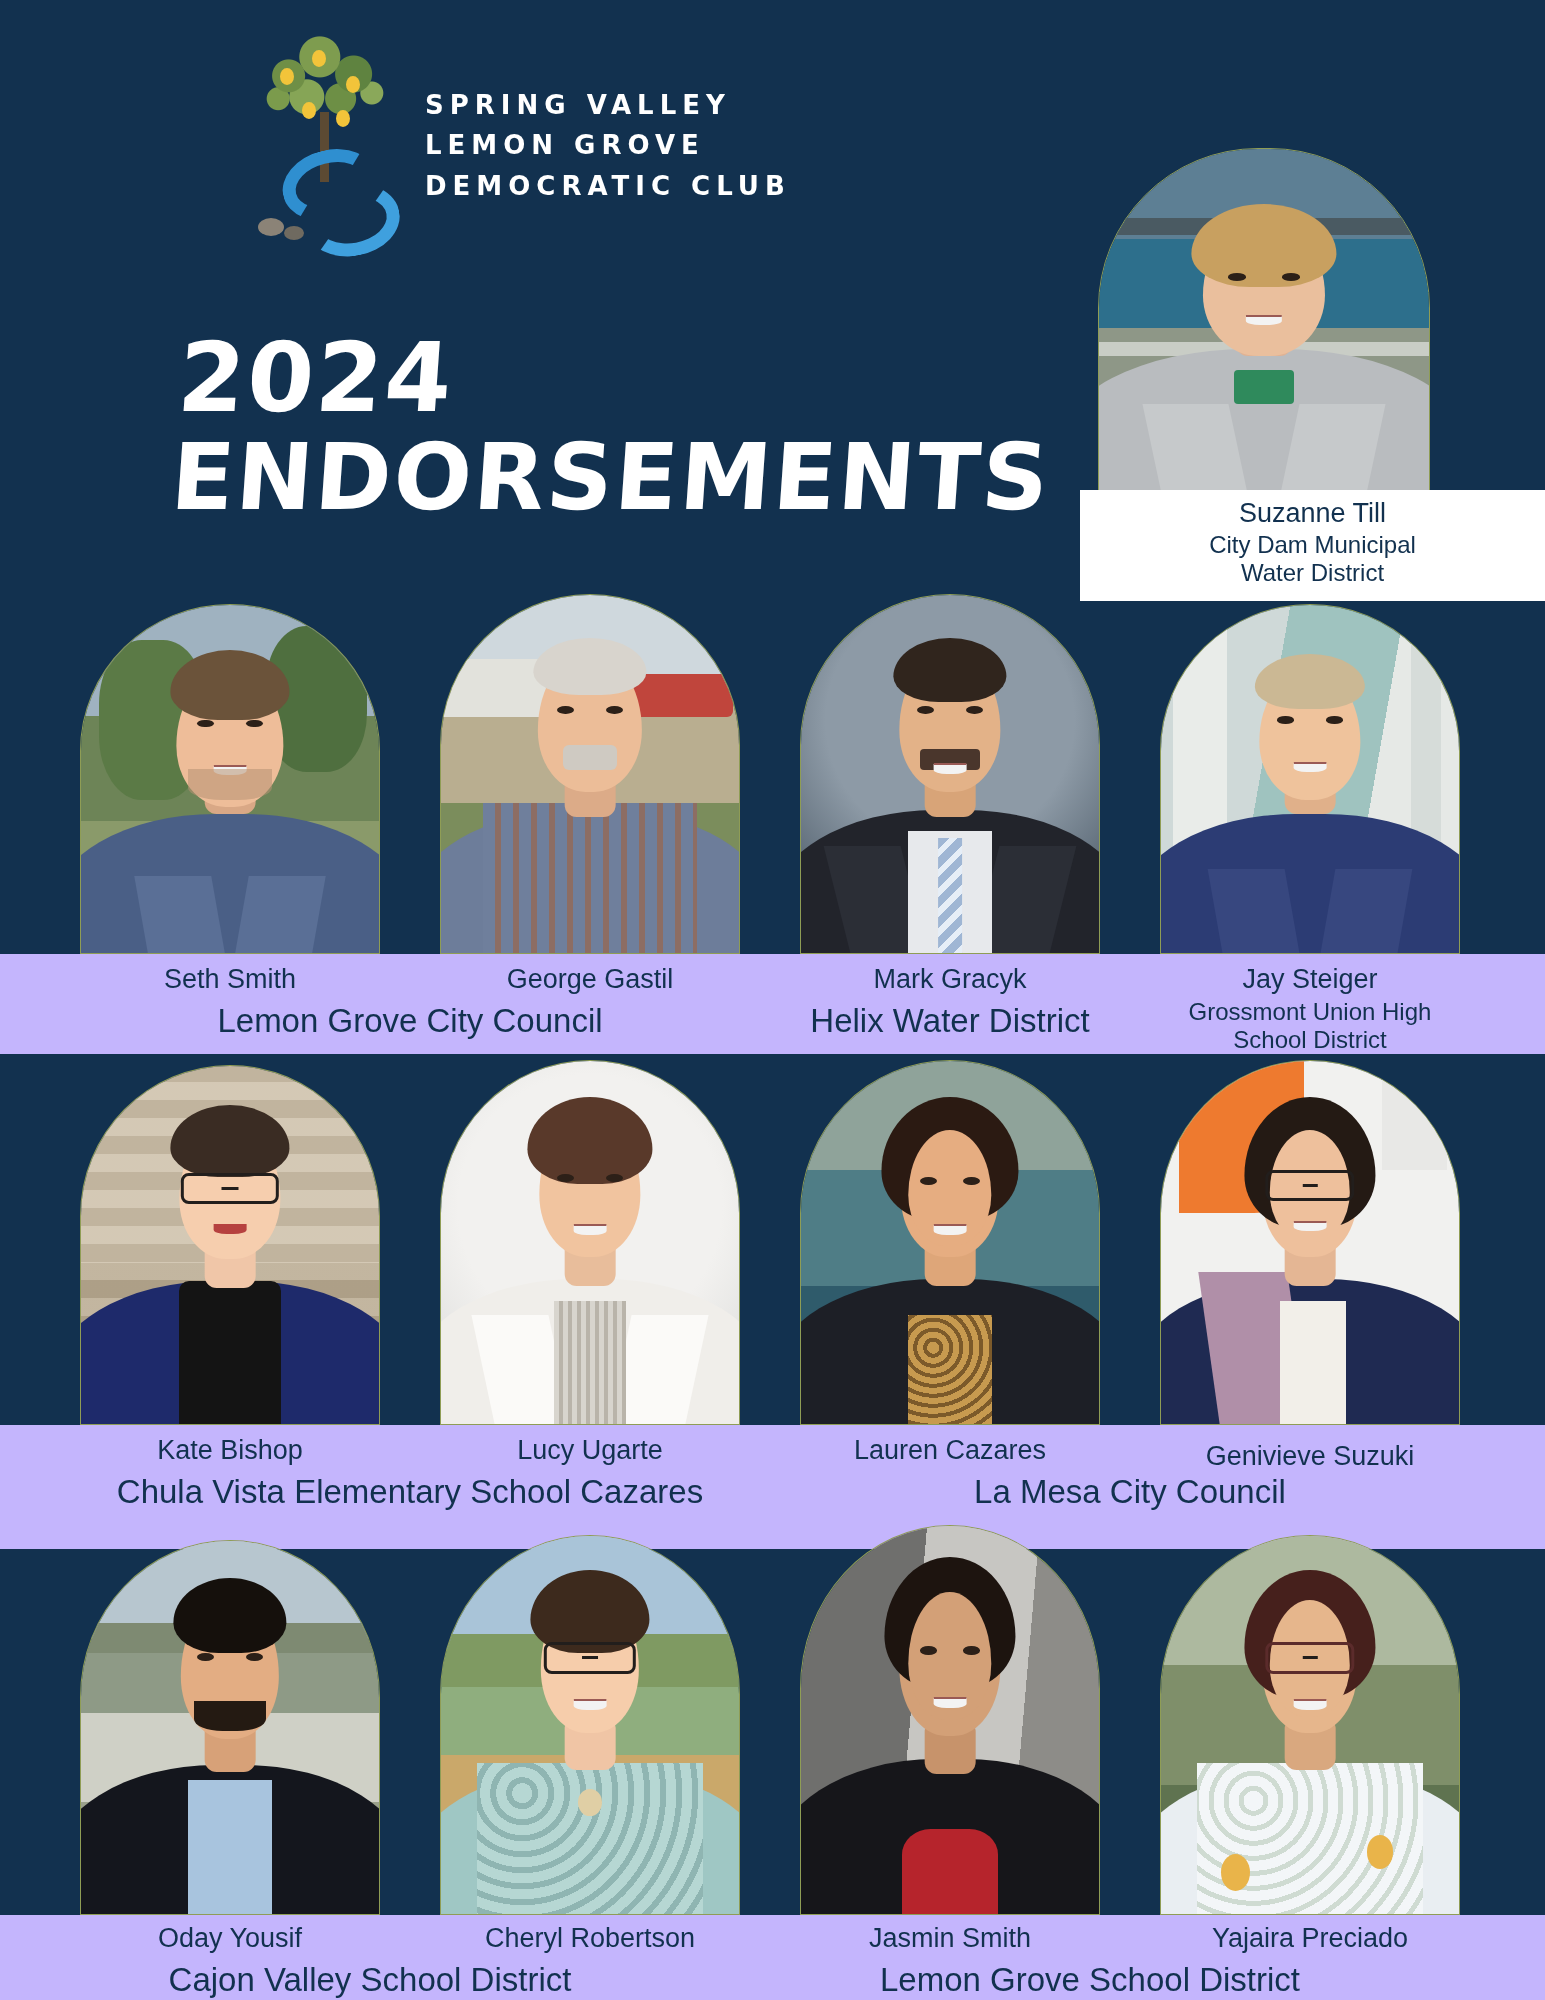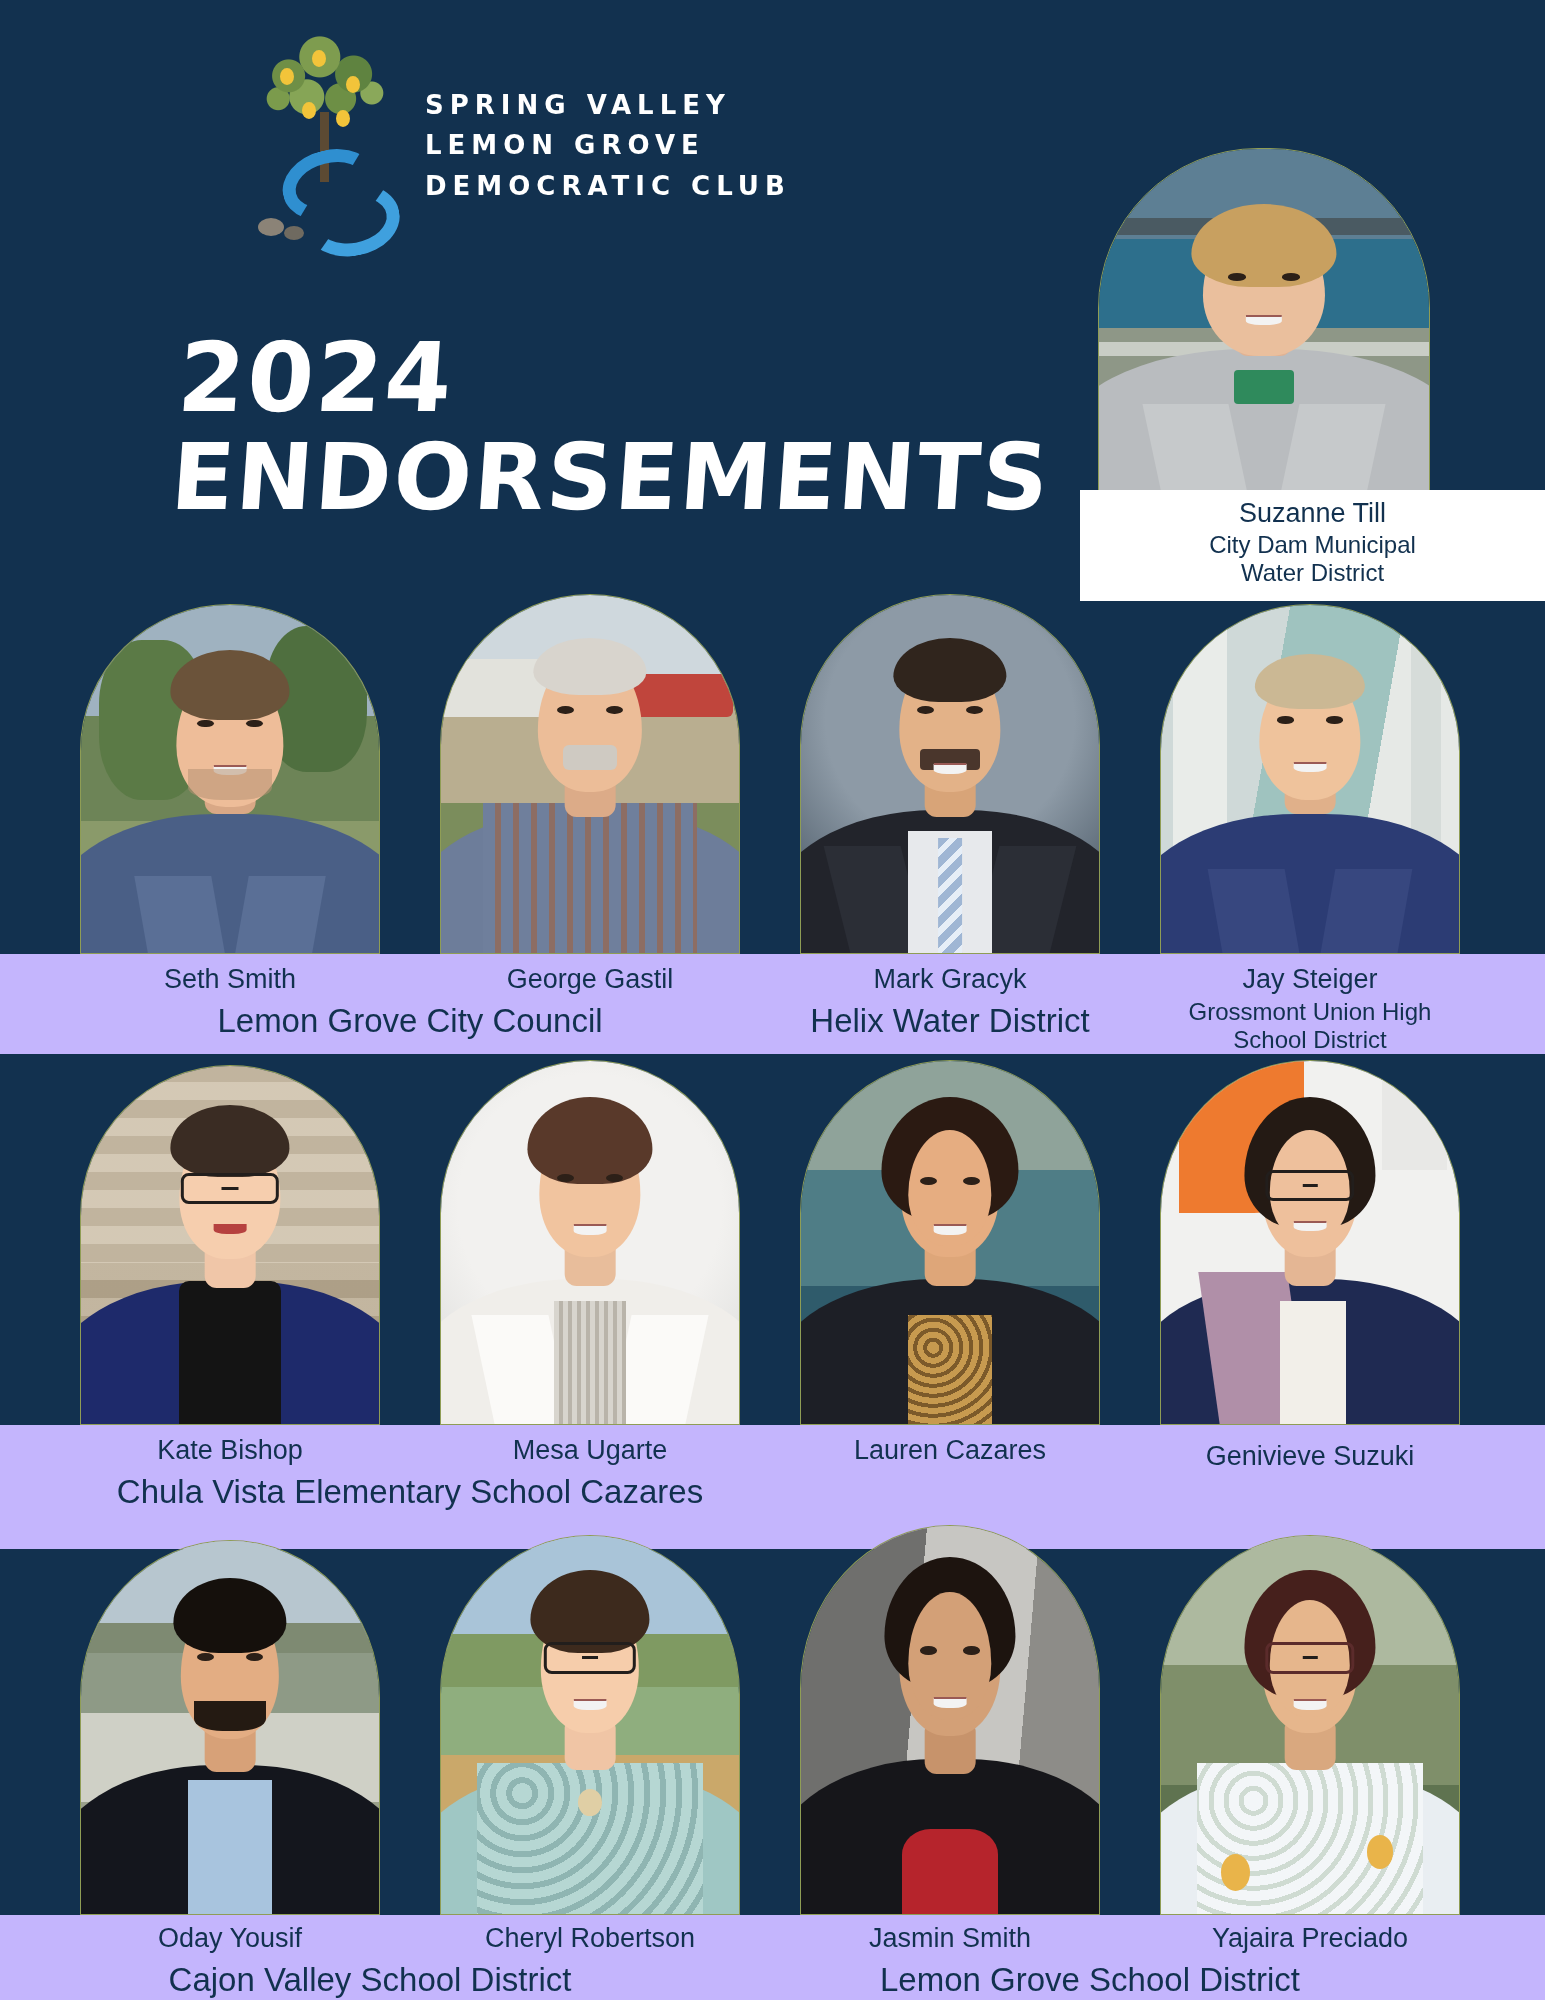--- a/index.html
+++ b/index.html
@@ -463,25 +463,26 @@
           <div class="hair" style="background:#241a14; top:10%; width:44%; height:36%;"></div>
           <div class="head" style="background:#eec09c; top:19%; width:27%; height:31%;"></div>
           <div class="glasses" style="top:30%; width:28%;"></div>
           <div class="mouth" style="top:44%;"></div>
         </div>
       </div>
     </div>
 
     <div class="caption-band" style="top:360px; height:124px;">
       <div class="cap-name" style="left:80px; top:10px; width:300px;">Kate Bishop</div>
-      <div class="cap-name" style="left:440px; top:10px; width:300px;">Mesa Ugarte</div>
+      <div class="cap-name" style="left:440px; top:10px; width:300px;">Lucy Ugarte</div>
       <div class="cap-name" style="left:800px; top:10px; width:300px;">Lauren Cazares</div>
       <div class="cap-name" style="left:1160px; top:16px; width:300px;">Genivieve Suzuki</div>
 
       <div class="cap-office big" style="left:60px; top:48px; width:700px;">Chula Vista Elementary School Cazares</div>
+      <div class="cap-office big" style="left:790px; top:48px; width:680px;">La Mesa City Council</div>
     </div>
   </div>
 
   <div class="row" style="top:1540px; height:460px;">
     <div class="photos">
 
       <div class="cardphoto" style="left:80px; top:0; width:300px; height:375px;">
         <div class="ph">
           <div class="sky" style="background:linear-gradient(#b7c6cf 0 26%, #8e9a86 26% 46%, #cfd0c6 46% 70%, #9aa08c 70% 100%);"></div>
           <div style="position:absolute;left:0;top:22%;width:100%;height:8%;background:#7e8a72;"></div>

